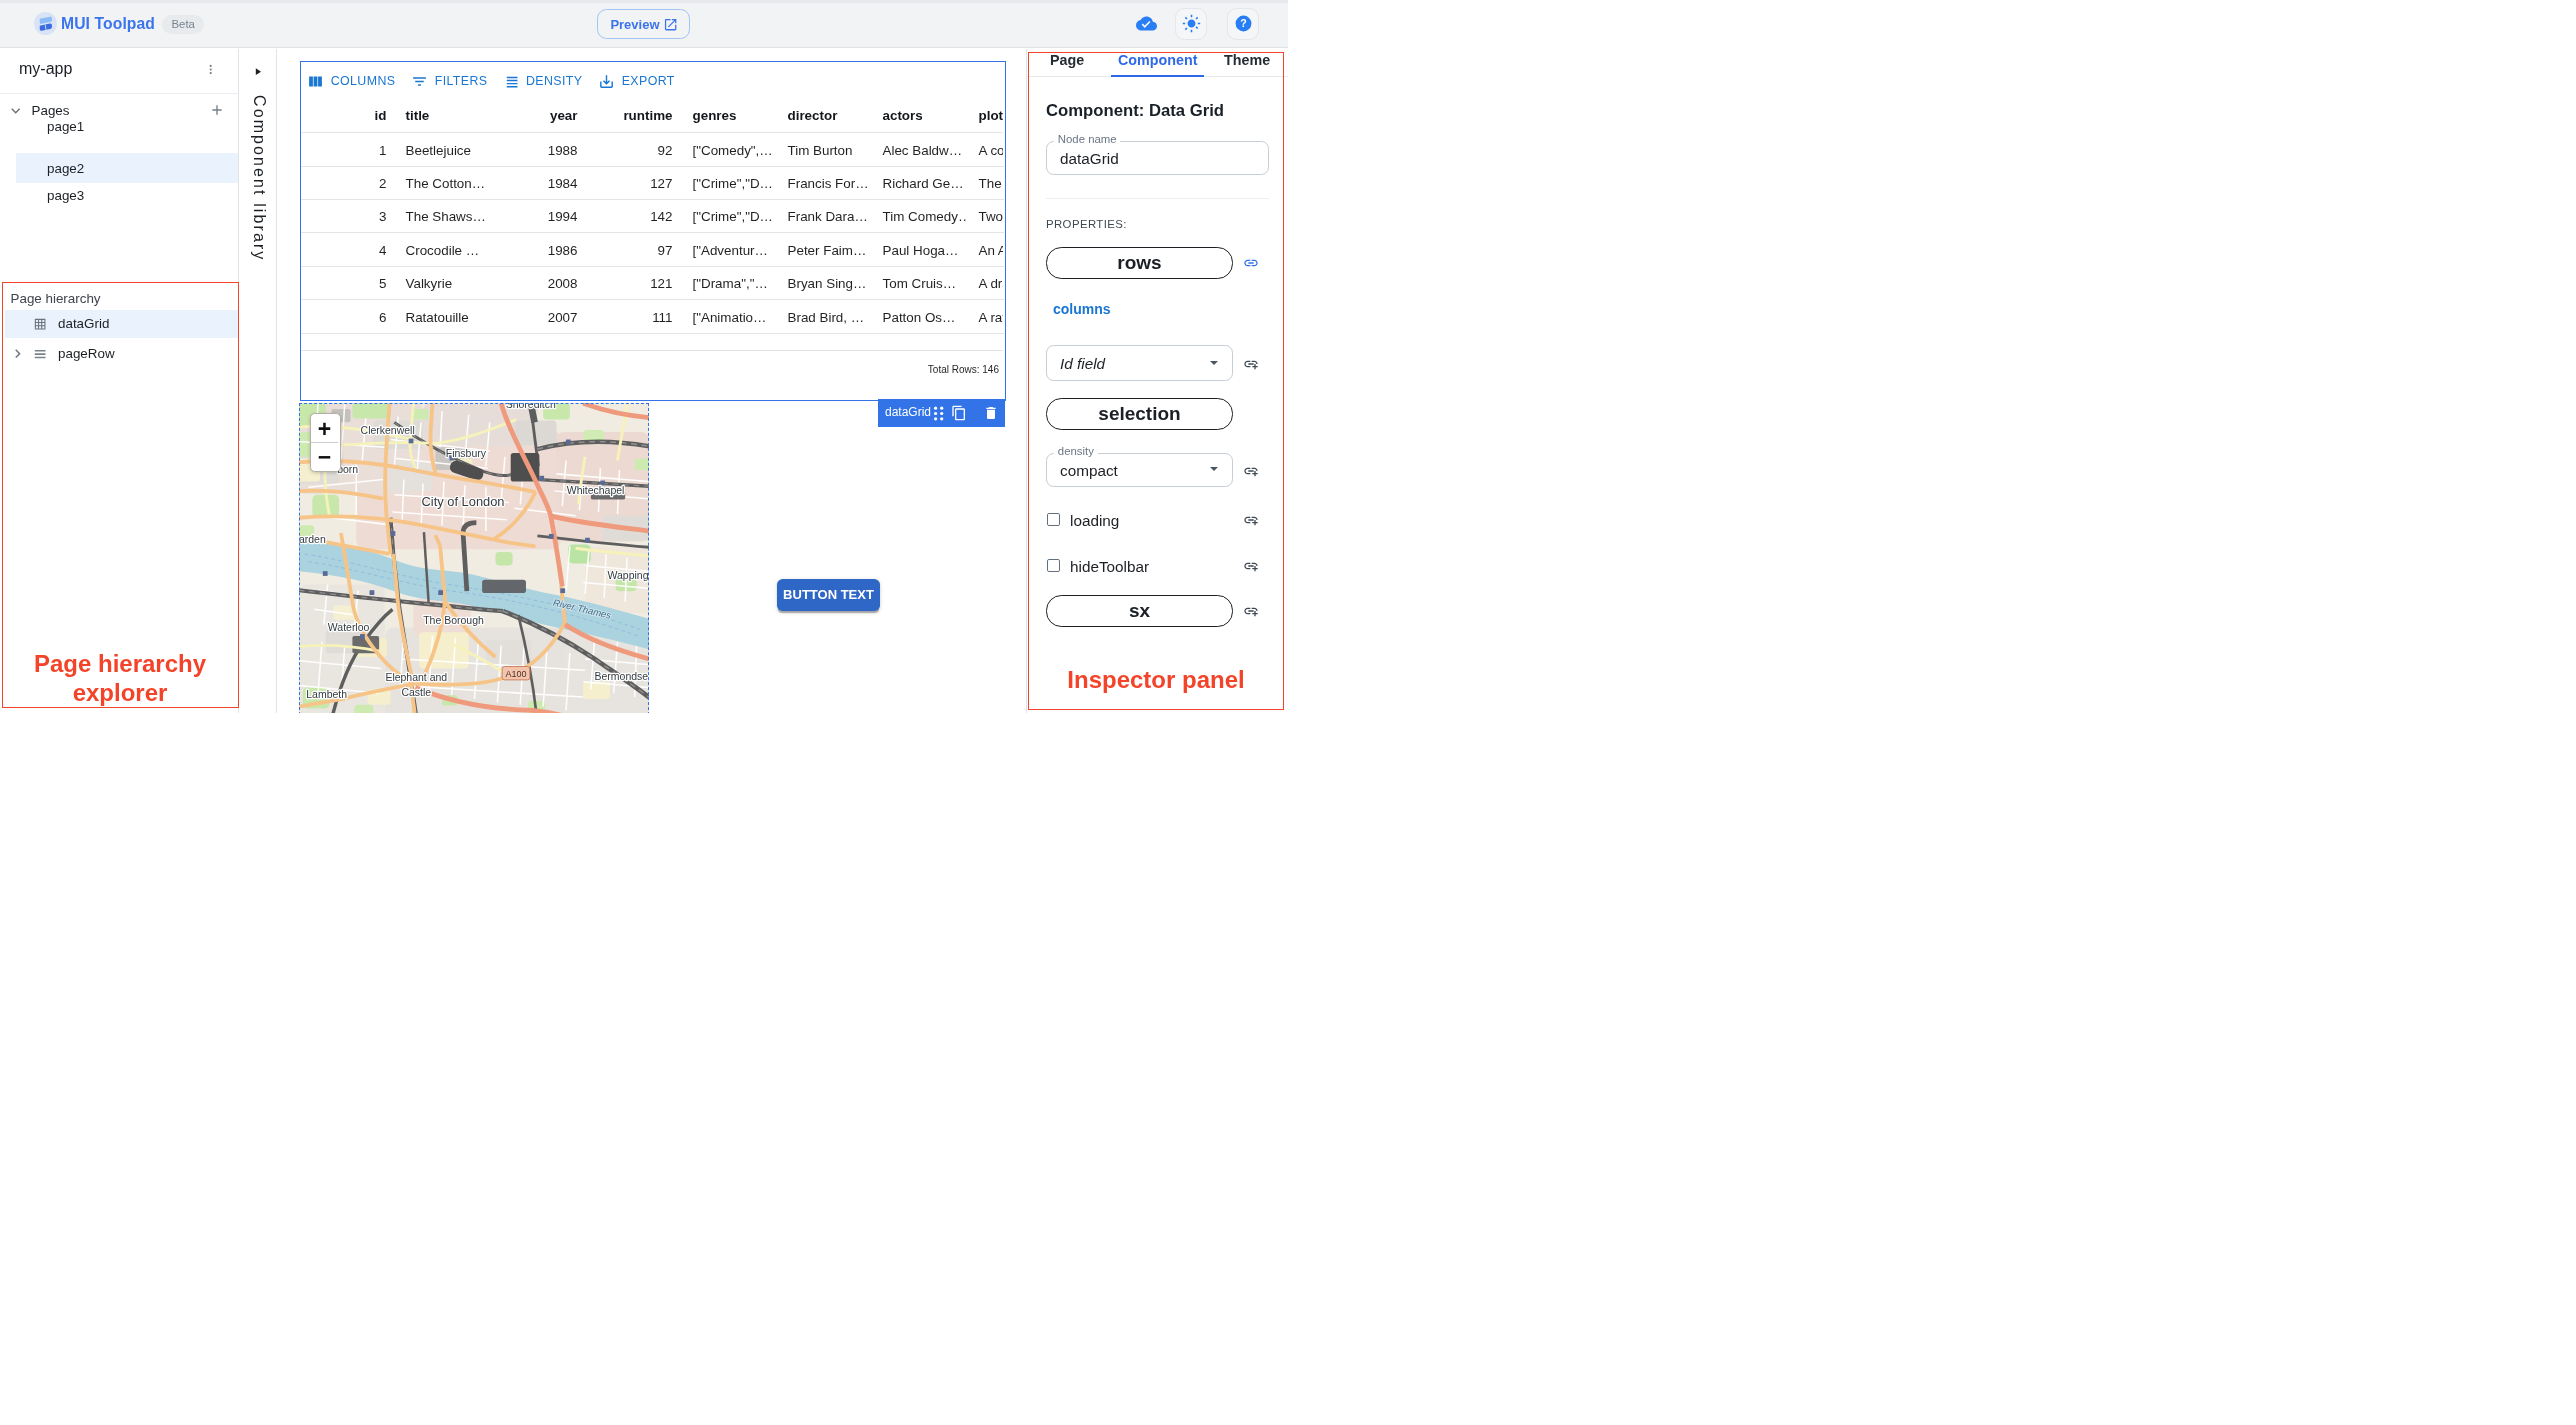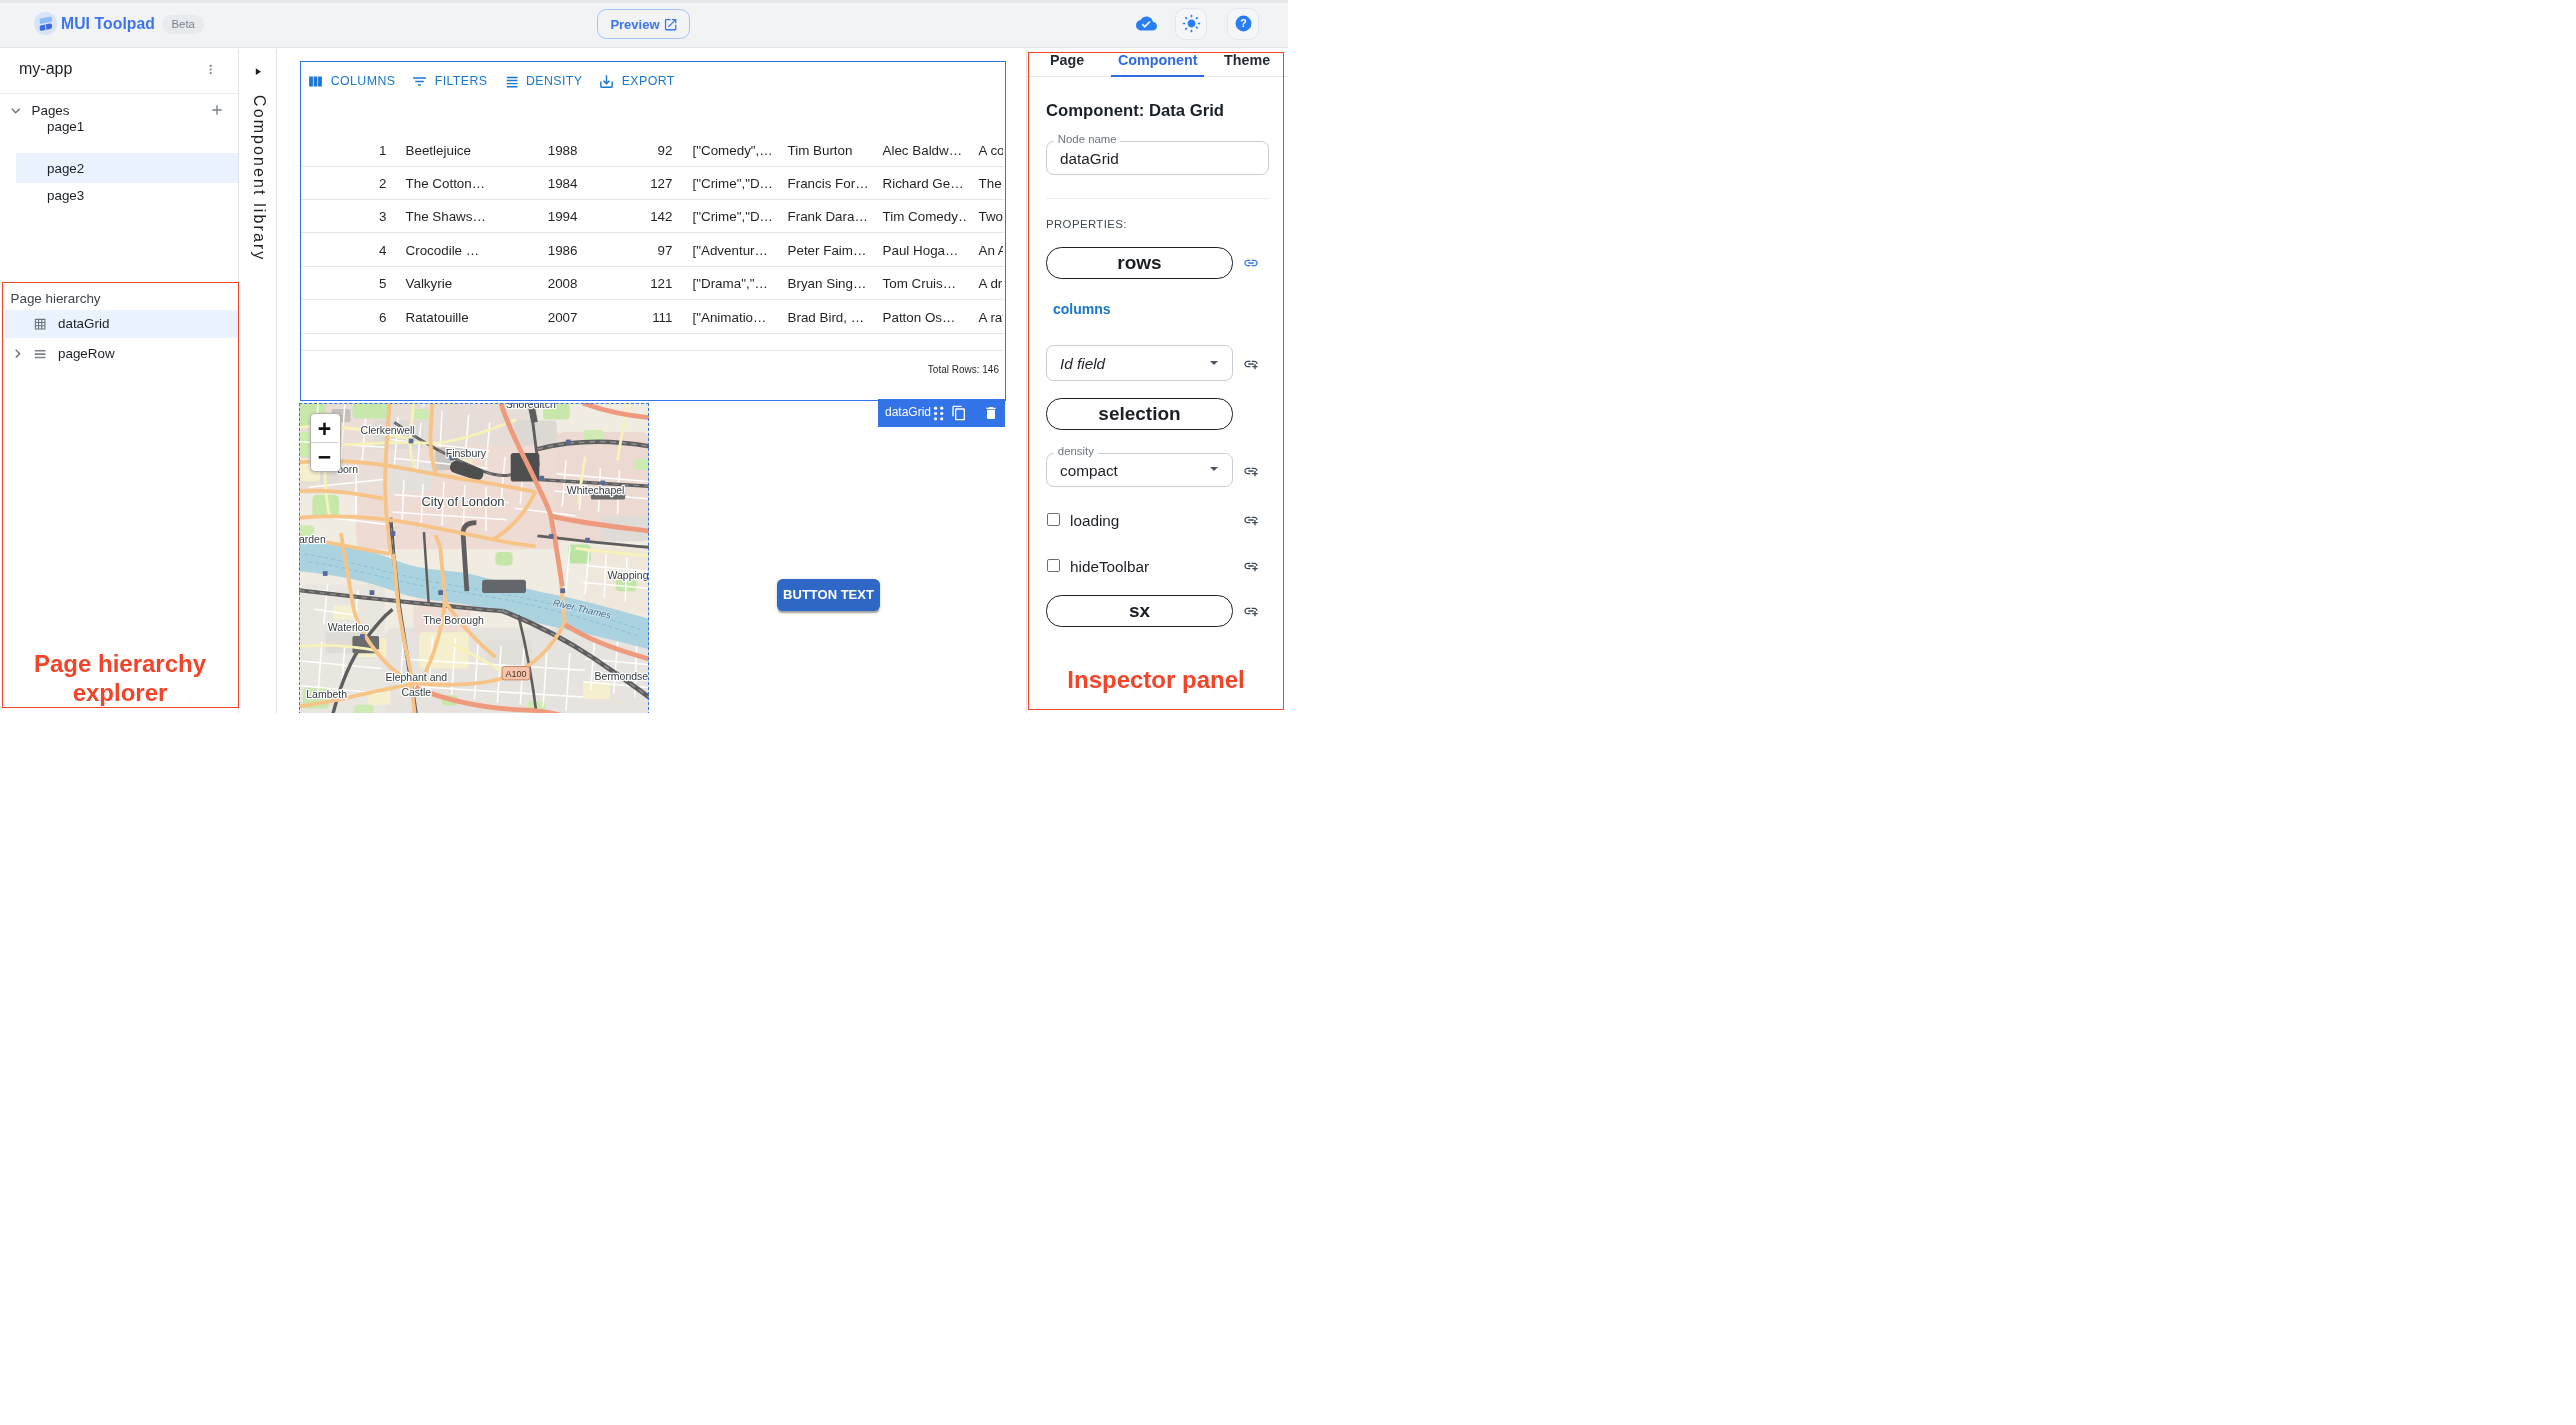--- a/index.html
+++ b/index.html
@@ -166,20 +166,30 @@
       </svg>FILTERS</div>
   <div class="tbbtn" style="left:505px;top:63px;">
     <svg width="14.3" height="17" viewBox="0 0 24 28" fill="#1976d2">
         <path d="M3 6h18v2.4H3zm0 5.2h18v2.4H3zm0 5.2h18v2.4H3zm0 5.2h18v2.4H3z"></path>
       </svg>DENSITY</div>
   <div class="tbbtn" style="left:598px;top:63px;">
     <svg width="17" height="17" viewBox="0 0 24 24" fill="#1976d2">
         <path d="M19 12v7H5v-7H3v7c0 1.1.9 2 2 2h14c1.1 0 2-.9 2-2v-7h-2zm-6 .67 2.59-2.58L17 11.5l-5 5-5-5 1.41-1.41L11 12.67V3h2v9.67z"></path>
       </svg>EXPORT</div>
 
+  <div class="abs" style="left:301px;top:99px;width:702px;height:34px;border-bottom:1px solid #e3e3e3;">
+    <div class="gcell ghead ra" style="left:0;width:95px;">id</div>
+    <div class="gcell ghead" style="left:95px;width:95px;">title</div>
+    <div class="gcell ghead ra" style="left:191px;width:95px;">year</div>
+    <div class="gcell ghead ra" style="left:286px;width:95px;">runtime</div>
+    <div class="gcell ghead" style="left:382px;width:95px;">genres</div>
+    <div class="gcell ghead" style="left:477px;width:95px;">director</div>
+    <div class="gcell ghead" style="left:572px;width:95px;">actors</div>
+    <div class="gcell ghead" style="left:668px;width:34px;">plot</div>
+  </div>
   <div class="grow" style="left:301px;top:134px;">
     <div class="gcell ra" style="left:0;width:95px;">1</div>
     <div class="gcell" style="left:95px;width:95px;">Beetlejuice</div>
     <div class="gcell ra" style="left:191px;width:95px;">1988</div>
     <div class="gcell ra" style="left:286px;width:95px;">92</div>
     <div class="gcell" style="left:382px;width:95px;">["Comedy",…</div>
     <div class="gcell" style="left:477px;width:95px;">Tim Burton</div>
     <div class="gcell" style="left:572px;width:95px;">Alec Baldw…</div>
     <div class="gcell" style="left:668px;width:34px;">A comedy</div>
   </div>

